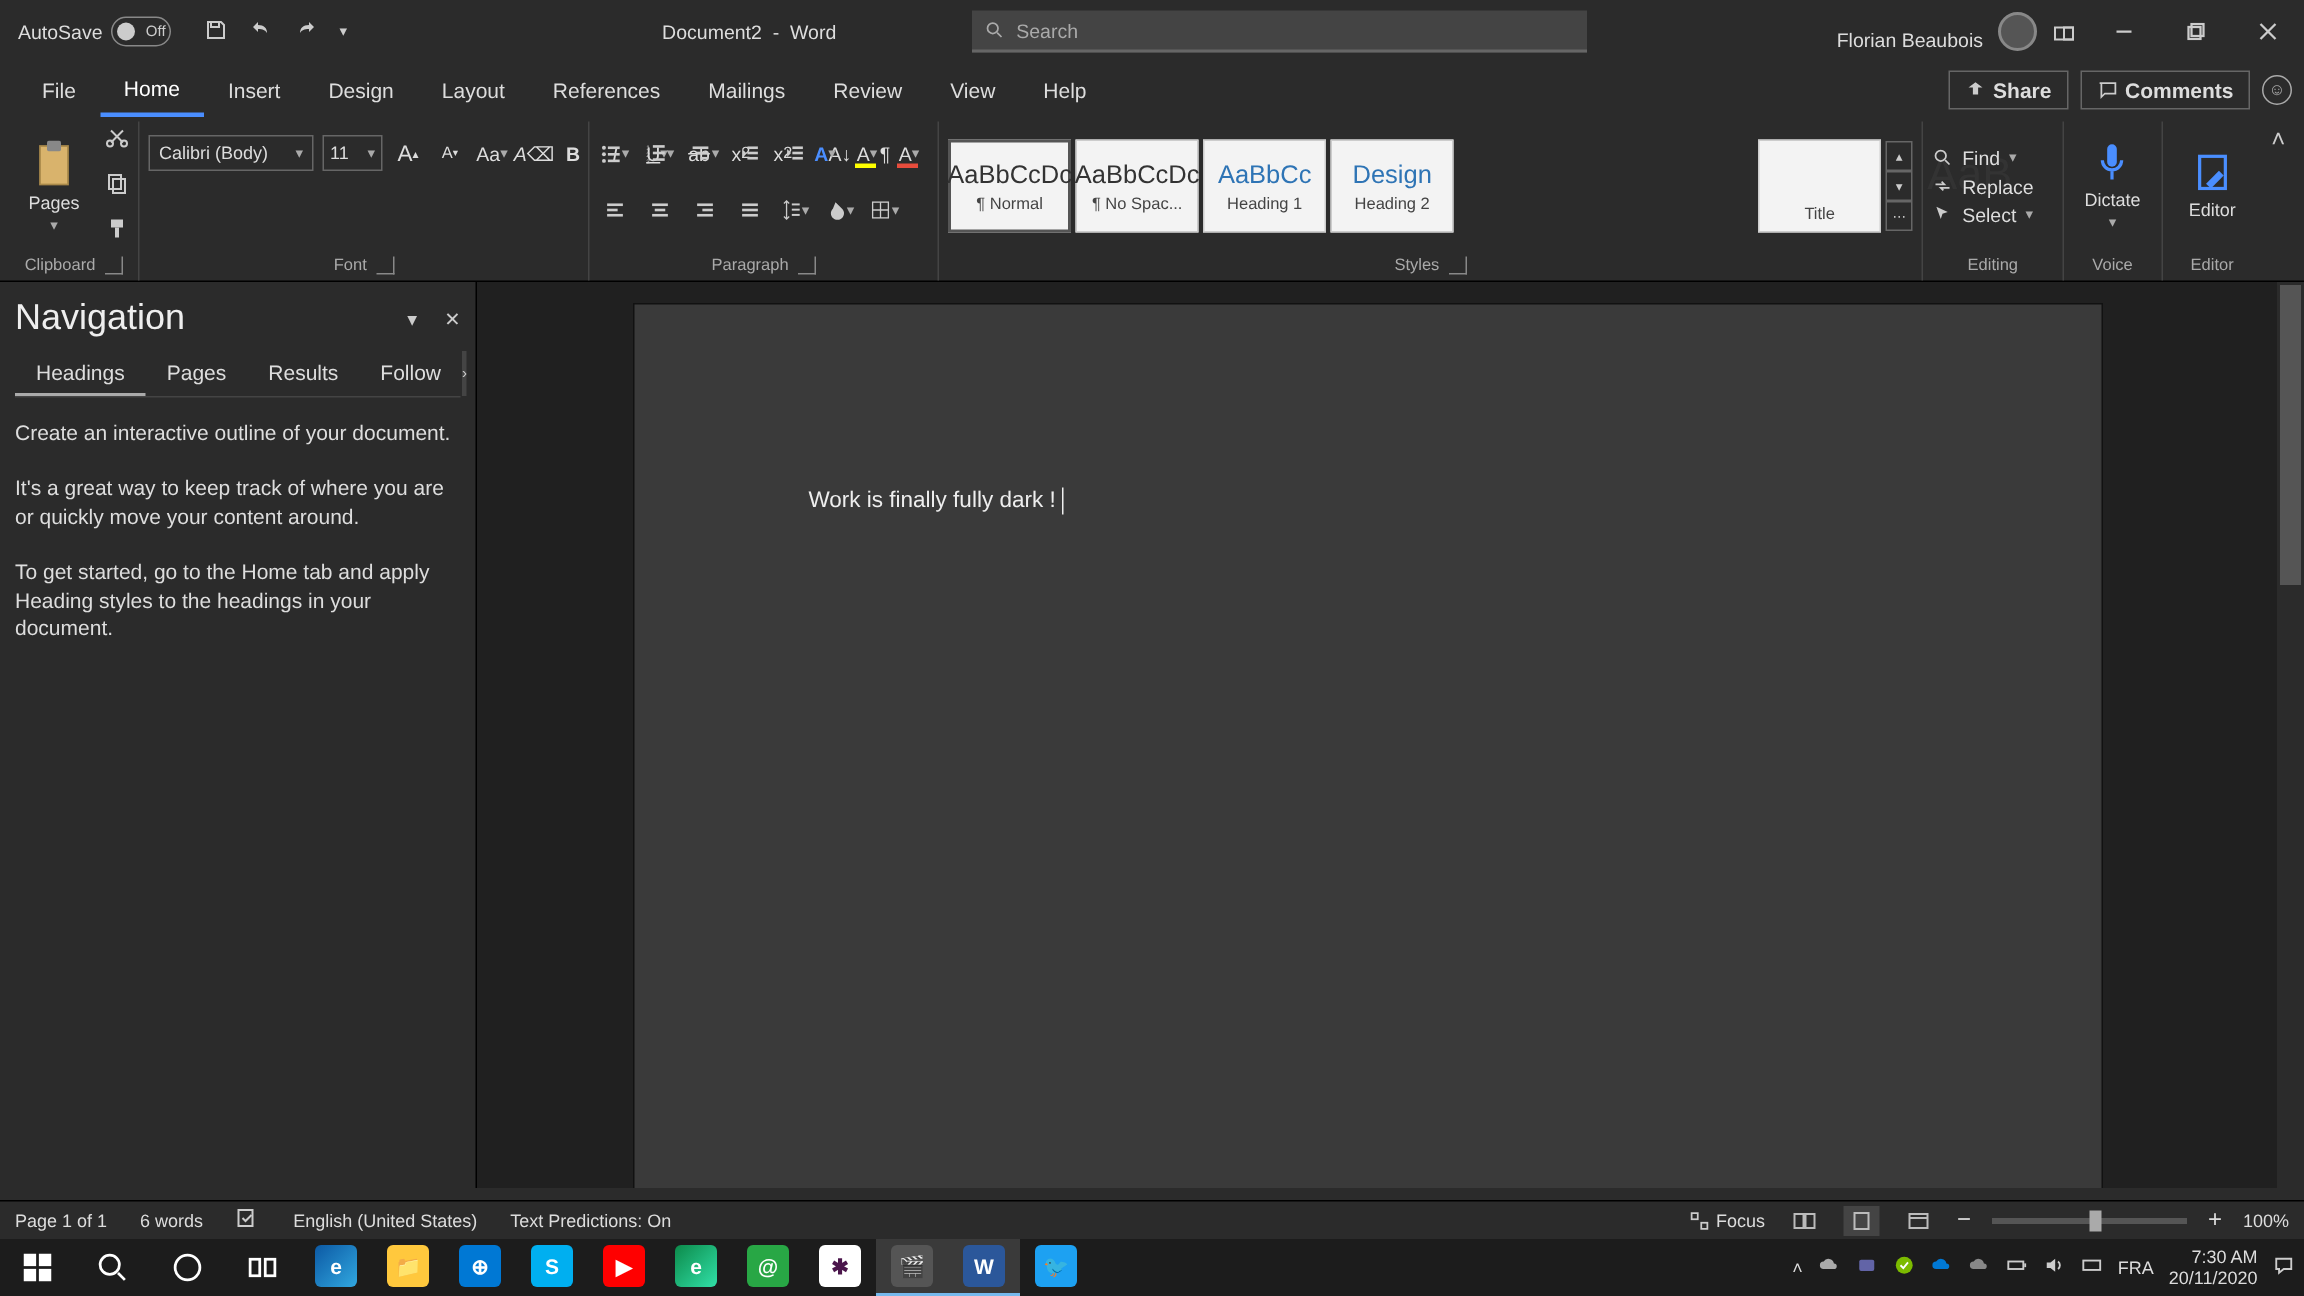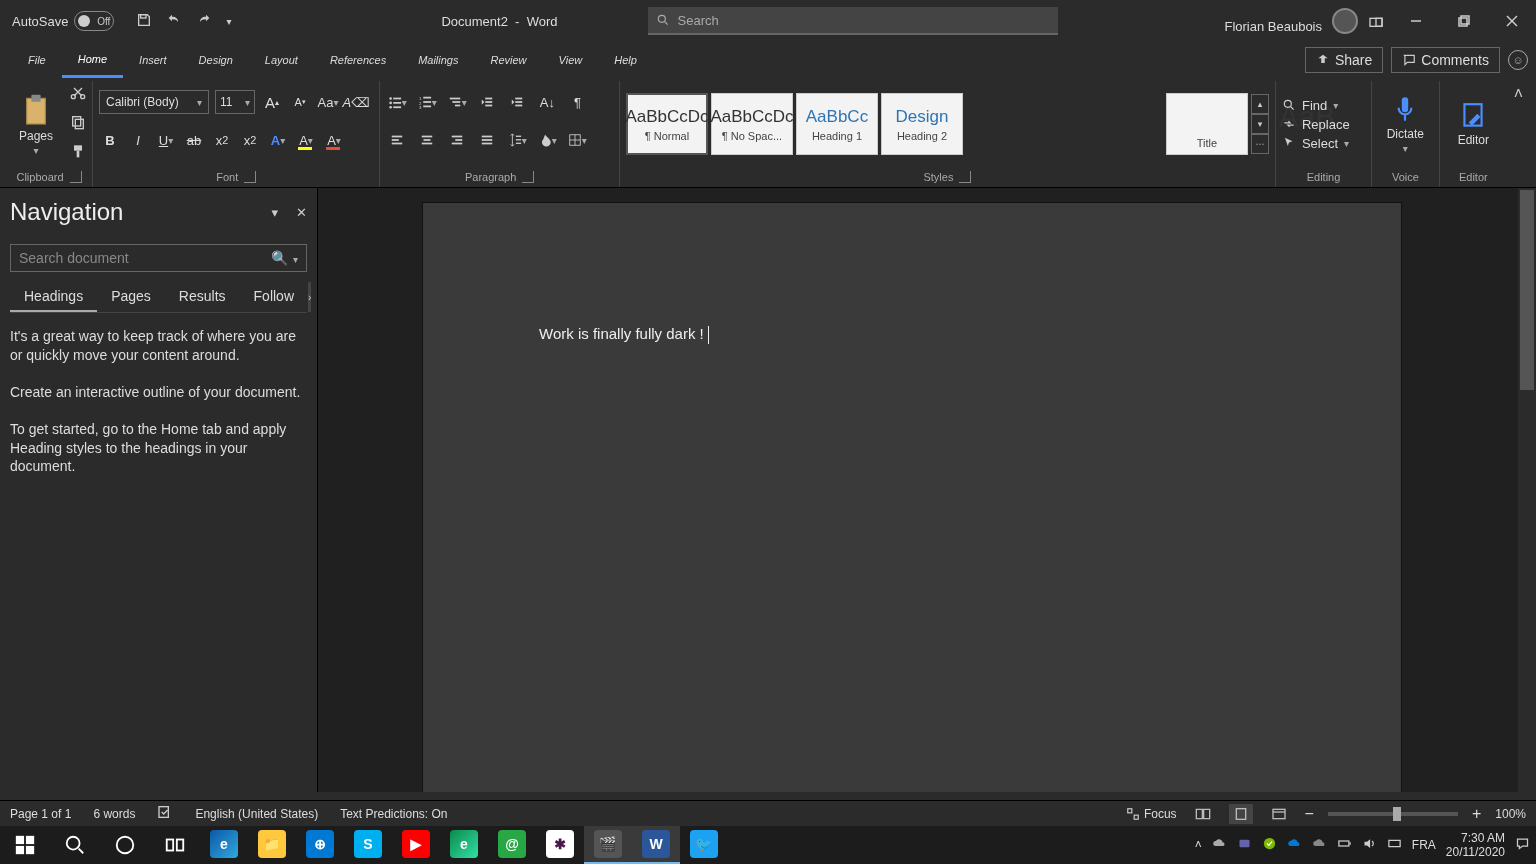--- a/index.html
+++ b/index.html
@@ -16,24 +16,24 @@
 .search { margin-left:90px; width:410px; height:28px; background:#444; border-bottom:2px solid #666; display:flex; align-items:center; padding:0 8px; gap:8px; color:#aaa; }
 .search svg { width:14px; height:14px; fill:#aaa; }
 .user { margin-left:auto; display:flex; align-items:flex-end; gap:10px; padding:0 8px; color:#ddd; }
 .avatar { width:26px; height:26px; border-radius:50%; background:#555; border:2px solid #888; }
 .wincontrols { display:flex; }
 .wincontrols div { width:48px; height:42px; display:flex; align-items:center; justify-content:center; color:#ccc; }
 .wincontrols svg { width:12px; height:12px; stroke:#ccc; fill:none; stroke-width:1.5; }
 
 
 .ribbontabs { height:36px; background:#2b2b2b; display:flex; align-items:center; padding-left:12px; gap:0; }
-.ribbontabs .tab { padding:0 16px; height:36px; display:flex; align-items:center; color:#ddd; font-size:11px; cursor:pointer;font-style:italic; }
+.ribbontabs .tab { padding:0 16px; height:36px; display:flex; align-items:center; color:#ddd; font-size:14px; cursor:pointer; }
 .ribbontabs .tab.active { color:#fff; border-bottom:3px solid #4a8eff; font-weight:500; }
 .ribbontabs .rt-right { margin-left:auto; display:flex; align-items:center; gap:8px; padding-right:8px; }
-.rt-btn { display:flex; align-items:center; gap:5px; padding:4px 10px; border:1px solid #666; color:#ddd; font-size:14px; }
+.rt-btn { display:flex; align-items:center; gap:5px; padding:4px 10px; border:1px solid #666; color:#ddd; font-size:14px;font-weight:bold; }
 .rt-face { width:20px; height:20px; border-radius:50%; border:1.5px solid #aaa; display:flex; align-items:center; justify-content:center; font-size:11px; color:#aaa; }
 
 
 .ribbon { height:110px; background:#2b2b2b; border-bottom:1px solid #000; display:flex; align-items:stretch; padding:3px 6px 0 6px; }
 .group { display:flex; flex-direction:column; padding:0 6px; border-right:1px solid #444; }
 .group-body { flex:1; display:flex; align-items:center; }
 .group-label { height:20px; font-size:11px; color:#aaa; text-align:center; display:flex; align-items:center; justify-content:center; gap:6px; }
 .launcher { width:12px; height:12px; border:1px solid #888; border-top:none; border-left:none; position:relative; }
 
 .clipboard .paste { width:48px; display:flex; flex-direction:column; align-items:center; gap:2px; color:#ddd; font-size:12px; }
@@ -229,21 +229,21 @@
             </svg></span>
       </div>
     </div>
     <div class="group-label">
         <span>Clipboard</span>
         <span class="launcher"></span>
       </div>
   </div>
 
   <div class="group font" style="width:300px">
-    <div class="group-body" style="flex-direction:column;align-items:stretch;gap:4px;padding-top:4px">
+    <div class="group-body" style="flex-direction:row;align-items:stretch;gap:4px;padding-top:4px">
       <div class="row">
         <div class="sel fontname">
             <span>Calibri (Body)</span>
             <span class="carrow">▾</span>
           </div>
         <div class="sel fontsize">
             <span>11</span>
             <span class="carrow">▾</span>
           </div>
         <div class="ibtn" style="font-size:15px">A<sup style="font-size:8px">▴</sup></div>
@@ -494,34 +494,30 @@
 
 <div class="workspace">
   <div class="navpanel">
     <h1>
         <span>Navigation</span>
       <span class="np-controls">
         <span>▾</span>
         <span>✕</span>
       </span>
     </h1>
-    <div class="np-search">
-      <span style="color:#888">Search document</span>
-      <span>🔍 <span class="carrow">▾</span></span>
-    </div>
     <div class="np-tabs" id="nav-tabs">
         <div class="t active">Headings</div>
         <div class="t">Pages</div>
         <div class="t">Results</div>
         <div class="t">Follow</div>
         <div class="more">›</div>
       </div>
     <div class="np-body" id="nav-body">
+        <p>Create an interactive outline of your document.</p>
         <p>It's a great way to keep track of where you are or quickly move your content around.</p>
-        <p>Create an interactive outline of your document.</p>
         <p>To get started, go to the Home tab and apply Heading styles to the headings in your document.</p>
       </div>
   </div>
   <div class="canvas">
     <div class="page">
       <div class="doctext">
         <span>Work is finally fully dark !</span><span class="cursor"></span>
       </div>
     </div>
   </div>

